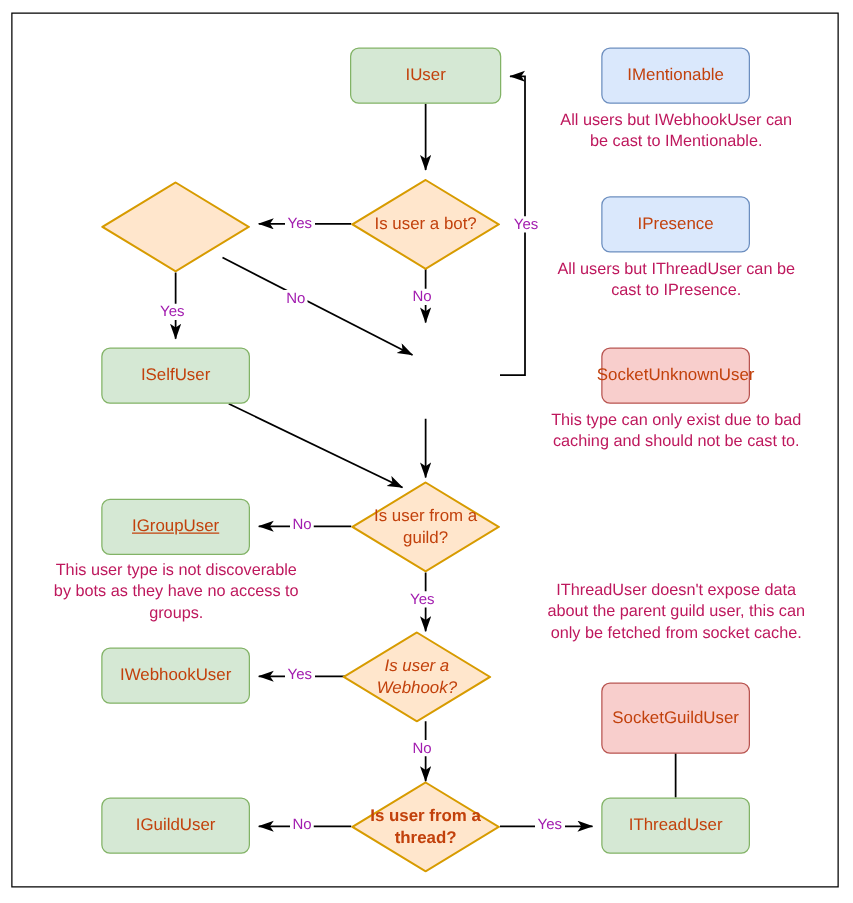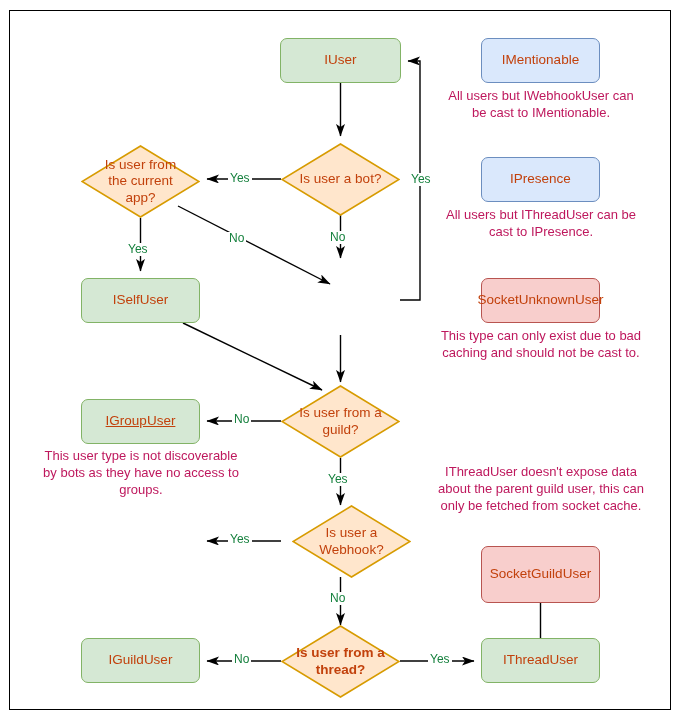--- a/index.html
+++ b/index.html
@@ -80,21 +80,21 @@
   .note {
     position: absolute;
     text-align: center;
     font-size: 13px;
     color: #be185d;
     line-height: 1.30;
   }
   .edge-label {
     position: absolute;
     font-size: 12px;
-    color: #15803d;
+    color: #a21caf;
     background: #ffffff;
     padding: 0 2px;
     line-height: 1.1;
     white-space: nowrap;
   }
 </style>
 </head>
 <body>
 
 <div id="canvas">
@@ -138,33 +138,35 @@
       <path d="M400,661 L474,661" marker-end="url(#ah)"></path>
 
       <path d="M540.5,638 L540.5,570" marker-end="url(#ah)"></path>
     </g>
   </svg>
 
   <div class="node diamond" style="left:81px; top:145px; width:119px; height:73px;">
     <svg class="dia-shape" viewBox="0 0 119 73" preserveAspectRatio="none">
       <polygon points="59.5,1 118,36.5 59.5,72 1,36.5" fill="#ffe6cc" stroke="#d79b00" stroke-width="1.6"></polygon>
     </svg>
-    <span class="dia-label">Is user from the current app?</span>
   </div>
 
   <div class="node box green" style="left:81px; top:278px; width:119px; height:45px;">
     <span>ISelfUser</span>
   </div>
 
   <div class="node box green" style="left:81px; top:399px; width:119px; height:45px;text-decoration:underline;">
     <span>IGroupUser</span>
   </div>
 
   <div class="note" style="left:40px; top:448px; width:202px;">This user type is not discoverable by bots as they have no access to groups.</div>
 
+  <div class="node box green" style="left:81px; top:518px; width:119px; height:45px;">
+    <span>IWebhookUser</span>
+  </div>
 
   <div class="node box green" style="left:81px; top:638px; width:119px; height:45px;">
     <span>IGuildUser</span>
   </div>
 
   <div class="node box green" style="left:280px; top:38px; width:121px; height:45px;">
     <span>IUser</span>
   </div>
 
   <div class="node diamond" style="left:281px; top:143px; width:119px; height:73px;">
@@ -175,21 +177,21 @@
   </div>
 
 
   <div class="node diamond" style="left:281px; top:385px; width:119px; height:73px;">
     <svg class="dia-shape" viewBox="0 0 119 73" preserveAspectRatio="none">
       <polygon points="59.5,1 118,36.5 59.5,72 1,36.5" fill="#ffe6cc" stroke="#d79b00" stroke-width="1.6"></polygon>
     </svg>
     <span class="dia-label">Is user from a guild?</span>
   </div>
 
-  <div class="node diamond" style="left:292px; top:505px; width:119px; height:73px;">
+  <div class="node diamond" style="left:274px; top:505px; width:119px; height:73px;font-style:italic;">
     <svg class="dia-shape" viewBox="0 0 119 73" preserveAspectRatio="none">
       <polygon points="59.5,1 118,36.5 59.5,72 1,36.5" fill="#ffe6cc" stroke="#d79b00" stroke-width="1.6"></polygon>
     </svg>
     <span class="dia-label">Is user a Webhook?</span>
   </div>
 
   <div class="node diamond" style="left:281px; top:625px; width:119px; height:73px;font-weight:bold;">
     <svg class="dia-shape" viewBox="0 0 119 73" preserveAspectRatio="none">
       <polygon points="59.5,1 118,36.5 59.5,72 1,36.5" fill="#ffe6cc" stroke="#d79b00" stroke-width="1.6"></polygon>
     </svg>

